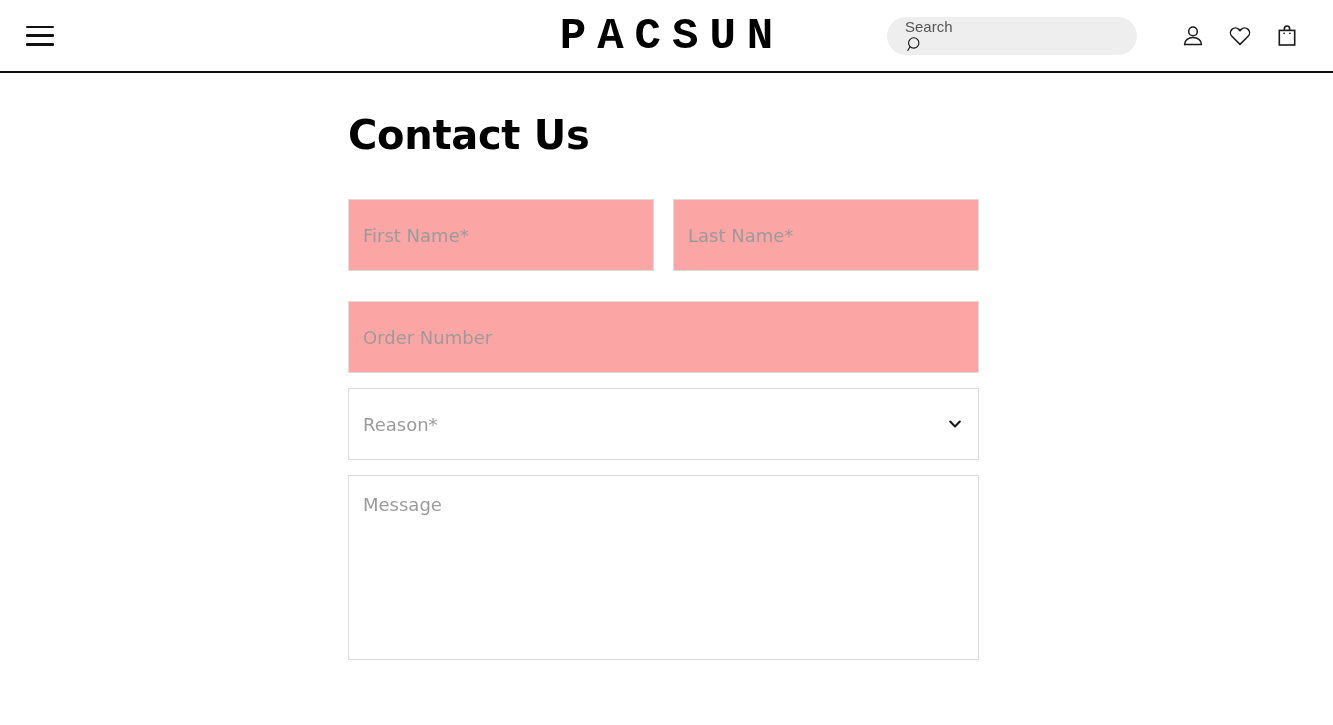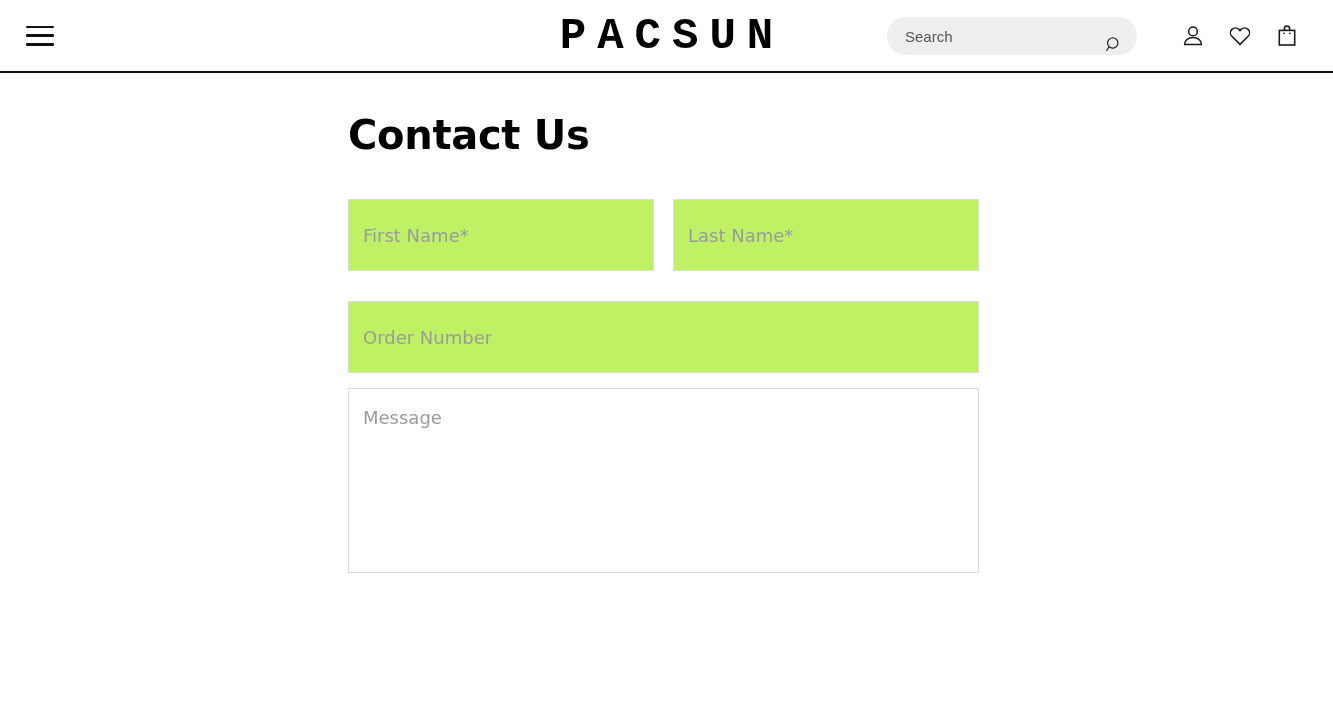--- a/index.html
+++ b/index.html
@@ -67,22 +67,23 @@
 
   .search-wrap {
     position: absolute;
     left: 887px;
     top: 17px;
     width: 250px;
     height: 38px;
     background: #eeeeee;
     border-radius: 19px;
     display: flex;
-    align-items: flex-end;
+    align-items: flex-start;
     padding: 0 14px 0 18px;
+    flex-direction: column;
   }
   .search-input {
     flex: 1;
     border: none;
     outline: none;
     background: transparent;
     font-family: "Liberation Sans", sans-serif;
     font-size: 15px;
     color: #333333;
     padding: 0;
@@ -139,21 +140,21 @@
     display: flex;
     gap: 19px;
     margin-bottom: 15px;
   }
   .form-row > * { flex: 1 1 0; min-width: 0; }
 
   .field {
     width: 100%;
     height: 72px;
     border: 1px solid #dcdcdc;
-    background: #bef264;
+    background: #fca5a5;
     border-radius: 0;
     padding: 0 14px;
     font-family: "DejaVu Sans", sans-serif;
     font-size: 18px;
     color: #4a4a4a;
     outline: none;
     display: block;
   }
   .field::placeholder { color: #9b9b9b; opacity: 1; }
 
@@ -255,20 +256,30 @@
         <input class="field" type="text" placeholder="Last Name*" style="">
       </div>
 
       <div class="form-row">
       </div>
 
       <div class="form-row">
         <input class="field" type="text" placeholder="Order Number" style="">
       </div>
 
+      <div class="form-row">
+        <div class="select-wrap">
+          <select class="select-field">
+            <option>Reason*</option>
+          </select>
+          <svg class="chevron-icon" viewBox="0 0 16 16" fill="none">
+            <path d="M3.2 5.6 8 10.4l4.8-4.8" stroke="#1a1a1a" stroke-width="2.1" stroke-linecap="round" stroke-linejoin="round"></path>
+          </svg>
+        </div>
+      </div>
 
       <div class="form-row">
         <textarea class="message-field" placeholder="Message" style=""></textarea>
       </div>
 
     </form>
   </div>
 </main>
 
 </body></html>

